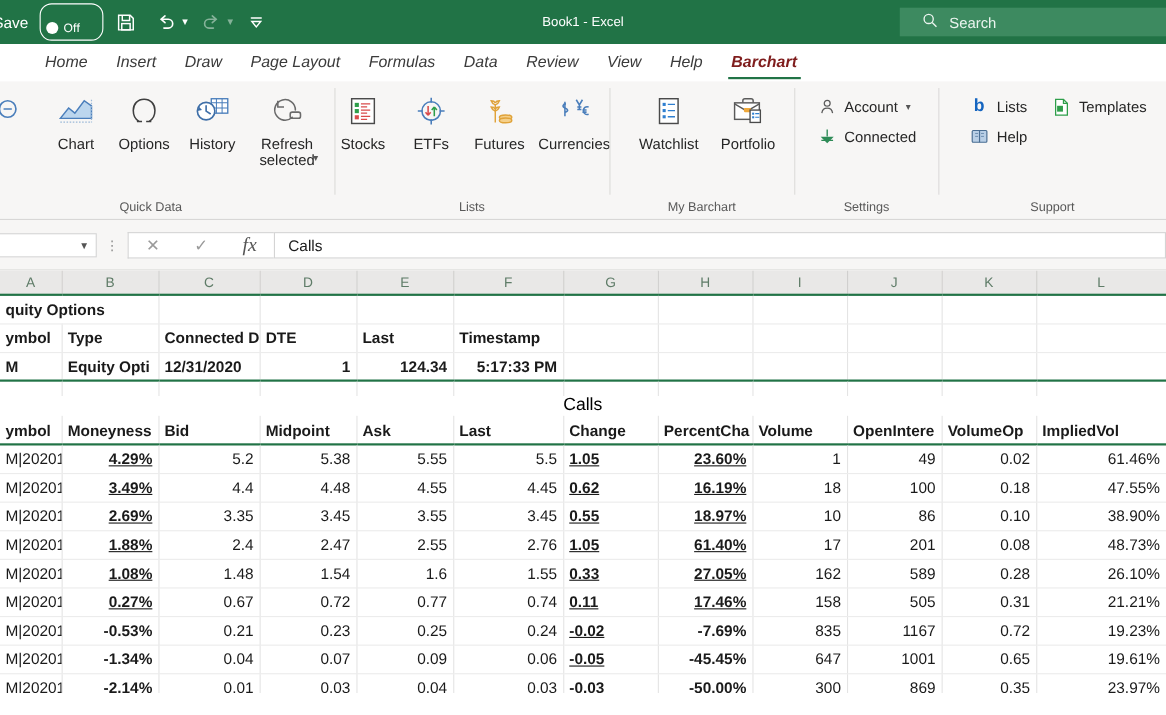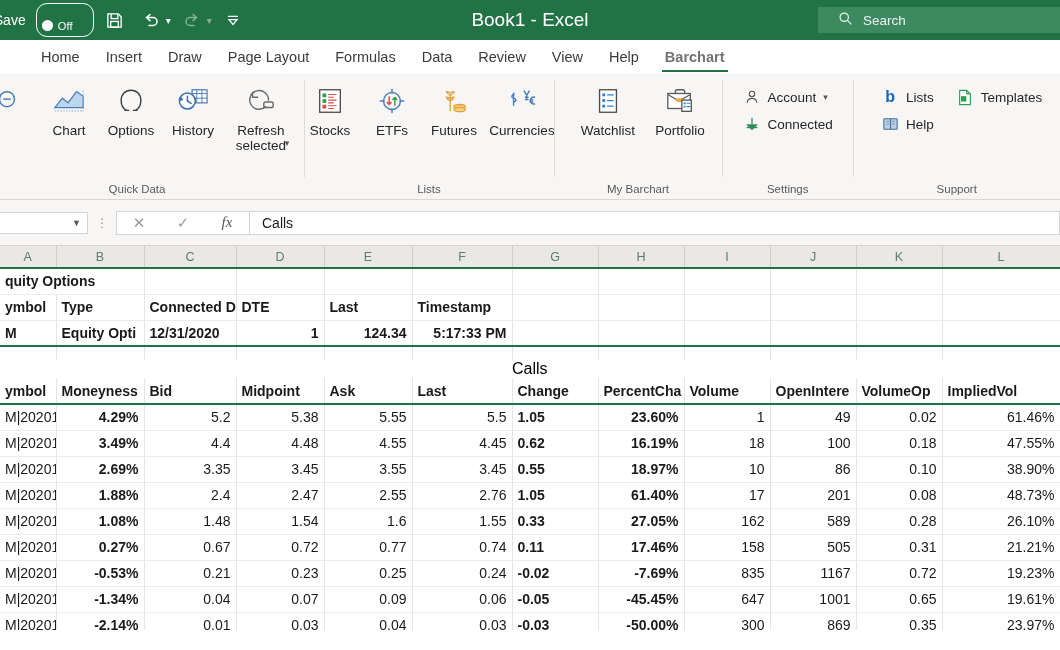--- a/index.html
+++ b/index.html
@@ -38,21 +38,21 @@
     width: 30px; height: 30px;
     display: flex; align-items: center; justify-content: center;
     color: #ffffff;
   }
   .qicon.dim { opacity: .45; }
   .qcaret { font-size: 10px; color: #fff; margin-left: -6px; }
   .qcaret.dim { opacity: .45; }
 
   .doc-title {
     position: absolute; left: 0; right: 0;
-    text-align: center; font-size: 19px; color: #ffffff;
+    text-align: center; font-size: 12px; color: #ffffff;
     pointer-events: none;
   }
   .searchbox {
     position: absolute; left: 818px; top: 7px;
     width: 300px; height: 26px;
     background: #3d8a60;
     display: flex; align-items: center; gap: 10px;
     padding-left: 20px;
     color: #eaf4ee; font-size: 13.5px;
   }
@@ -60,23 +60,23 @@
   
   .tabbar {
     height: 34px; background: #ffffff;
     display: flex; align-items: flex-end;
     padding-left: 28px;
     border-bottom: 0;
     font-size: 14.5px;
   }
   .tab {
     padding: 2px 13px 9px 13px;
-    color: #3b3b3b; white-space: nowrap;
-  }
-  .tab.active { color: #737373; font-weight: bold; position: relative; text-align: center; }
+    color: #3b3b3b; white-space: nowrap; font-style: italic;
+  }
+  .tab.active { color: #7f1d1d; font-weight: bold; position: relative; text-align: center; }
   .tab.active::after {
     content: ""; position: absolute; left: 10px; right: 10px; bottom: 2px;
     height: 2.5px; background: #217346;
   }
 
   
   .ribbon {
     height: 126px; background: #f7f6f5;
     border-bottom: 1px solid #d8d7d6;
     display: flex; align-items: stretch;
@@ -125,21 +125,21 @@
     padding-right: 6px;
     font-size: 11px; color: #333;
   }
   .fb-dots { width: 28px; text-align: center; color: #8a8a8a; font-size: 12px; letter-spacing: 0; line-height: 4px; }
   .fb-btns {
     display: flex; align-items: center;
     background: #ffffff; border: 1px solid #d4d4d4; border-right: 0;
     height: 24px;
   }
   .fb-btn { width: 44px; text-align: center; color: #9a9a9a; font-size: 15px; }
-  .fb-btn.fx { font-style: italic; color: #555; font-family: "Liberation Serif", serif; font-size: 15px; }
+  .fb-btn.fx { font-style: italic; color: #555; font-family: "Liberation Serif", serif; font-size: 18px; }
   .fb-input {
     flex: 1; height: 24px; background: #ffffff;
     border: 1px solid #d4d4d4;
     display: flex; align-items: center;
     padding-left: 12px; font-size: 14px; color: #1a1a1a;
   }
 
   
   .gridwrap { position: relative; height: 384px; overflow: hidden; background: #fff; }
   table.grid { border-collapse: collapse; table-layout: fixed; width: 1060px; }
@@ -159,21 +159,21 @@
     font-size: 14px;
     color: #1a1a1a;
     border-right: 1px solid #e4e4e4;
     border-bottom: 1px solid #ececec;
     padding: 0 5px;
     white-space: nowrap;
     overflow: hidden;
   }
   td.num { text-align: right; }
   td.txt { text-align: left; }
-  td.pos { color: #1f9b4b; }
+  td.pos { color: #1f9b4b; text-decoration: underline; }
   td.neg { color: #e8404a; }
   td.bold { font-weight: bold; }
   td.noborder-r { border-right: 0; }
   tr.greenline-b td { border-bottom: 2.5px solid #217346; }
   tr.blankrow td { height: 14px; border-right: 1px solid #e4e4e4; border-bottom: 0; }
 </style>
 </head>
 <body>
 
 <div class="titlebar">

